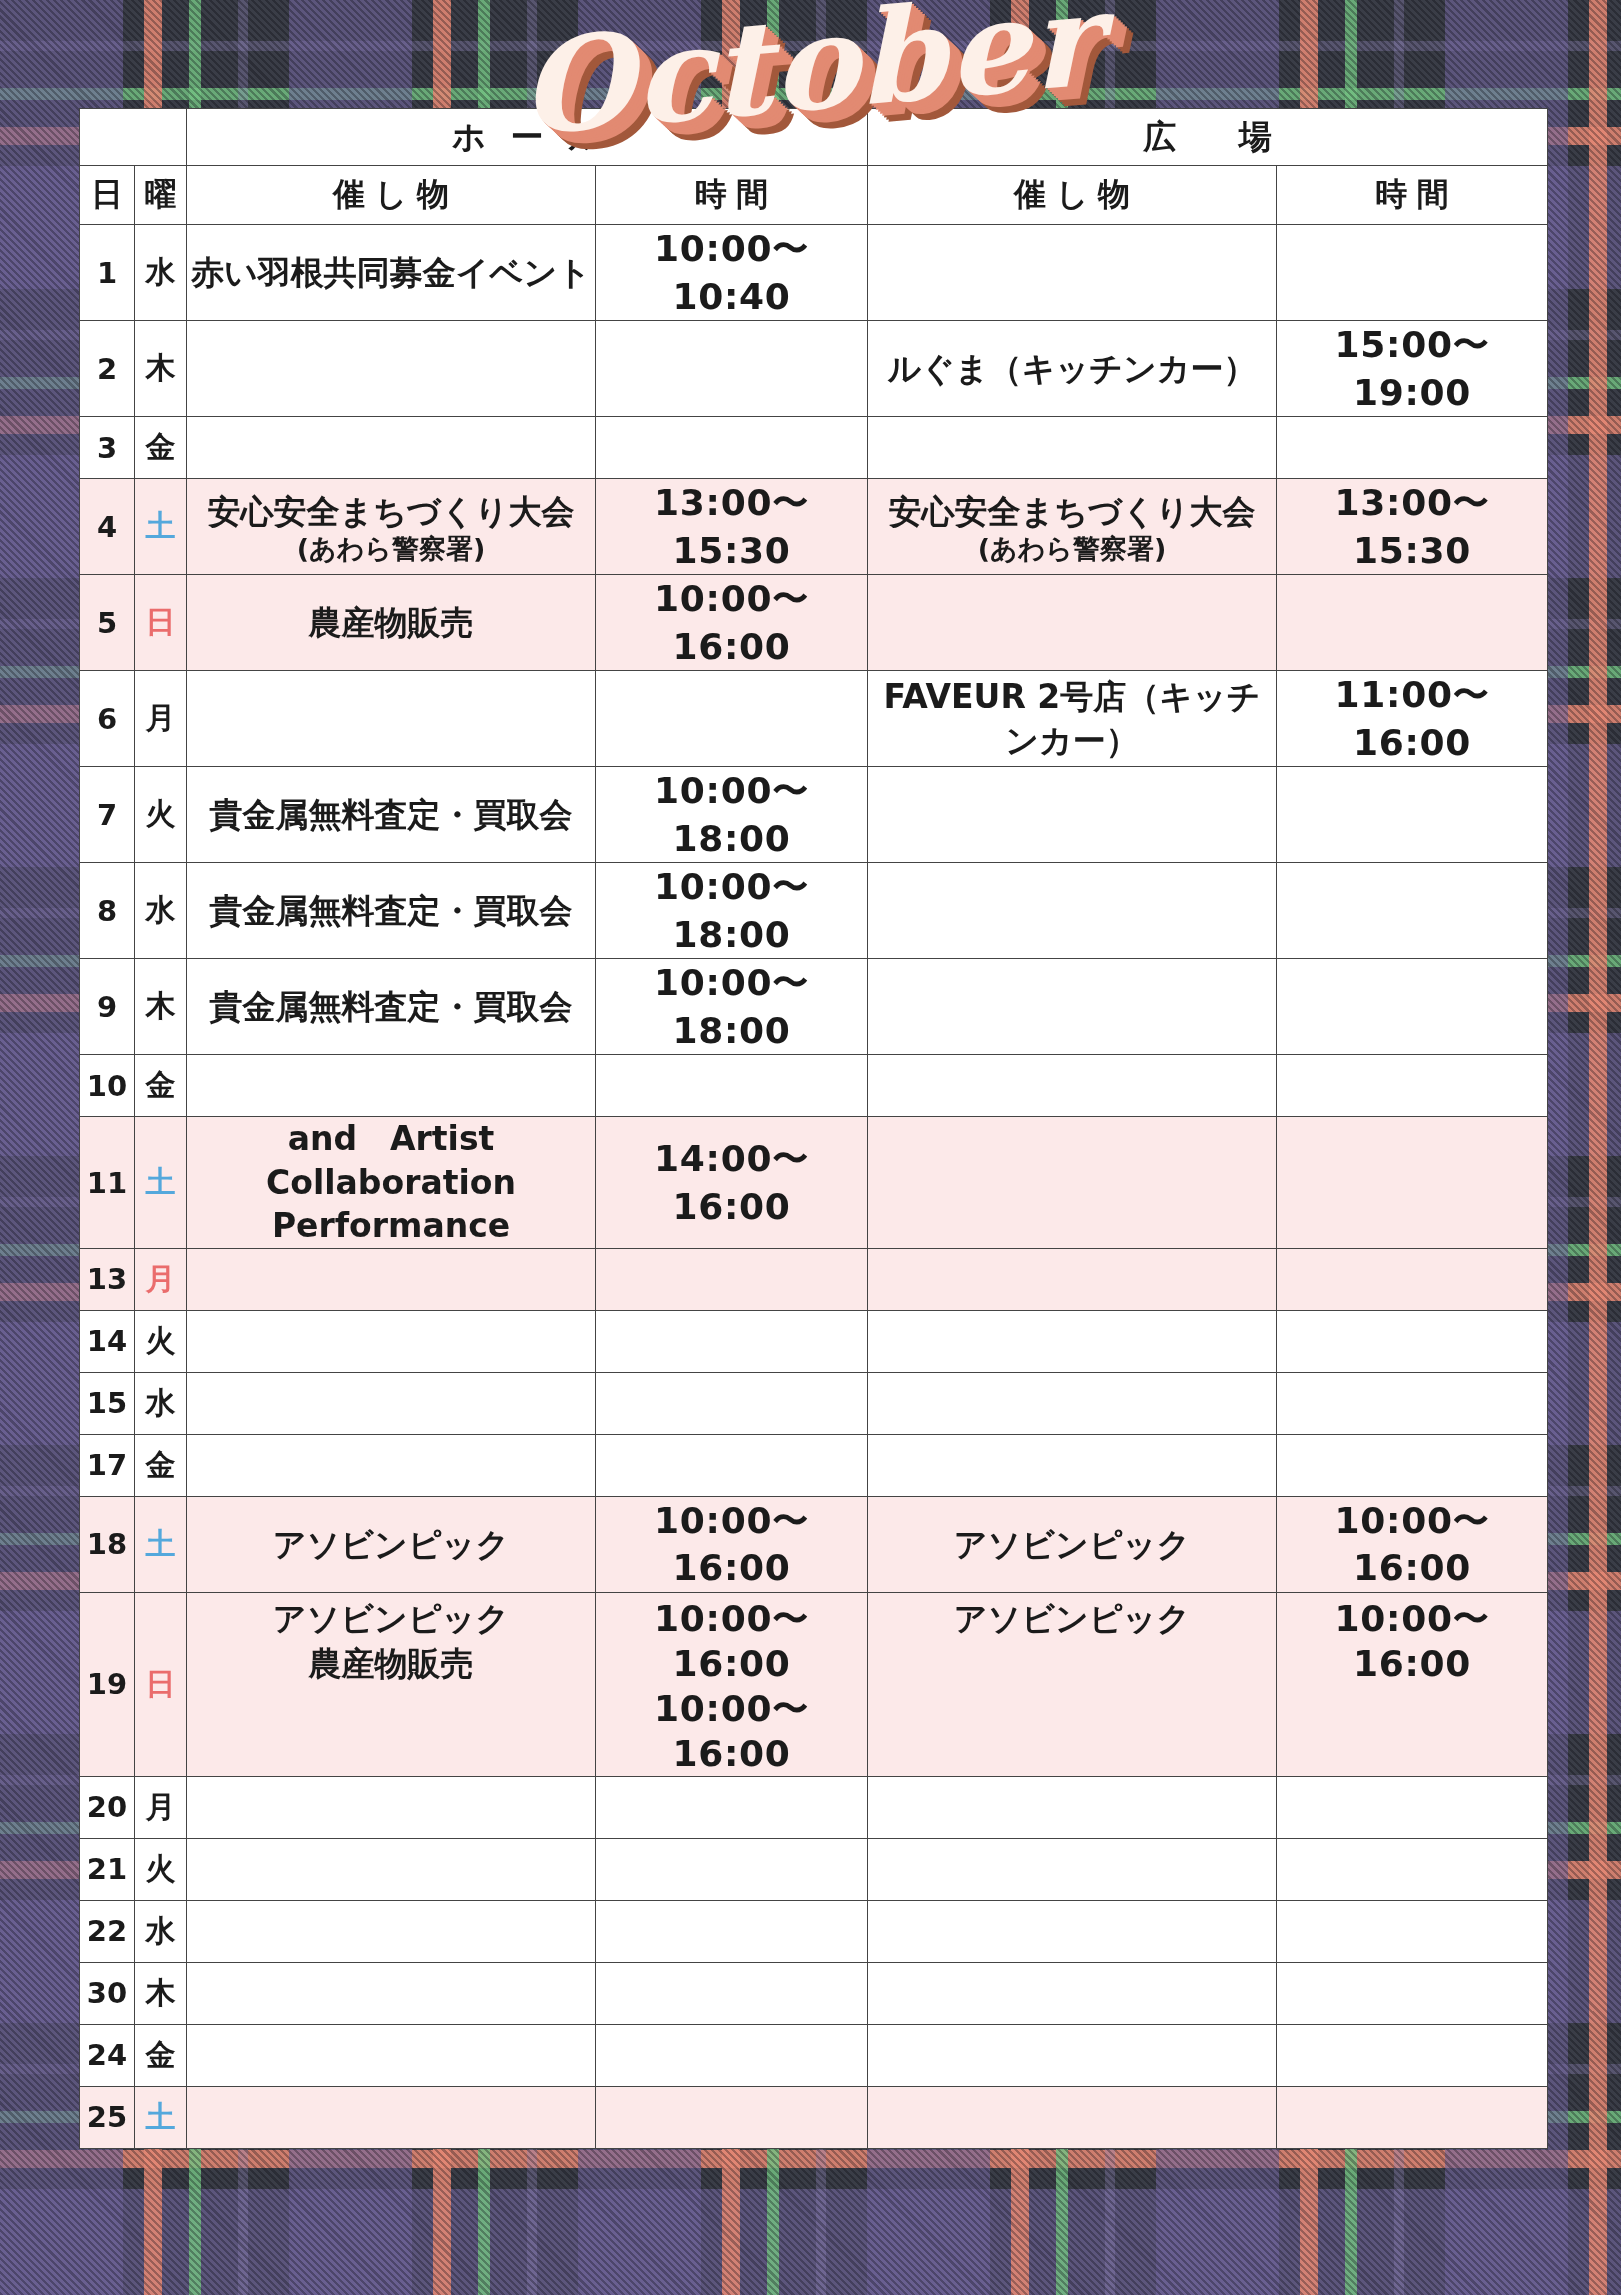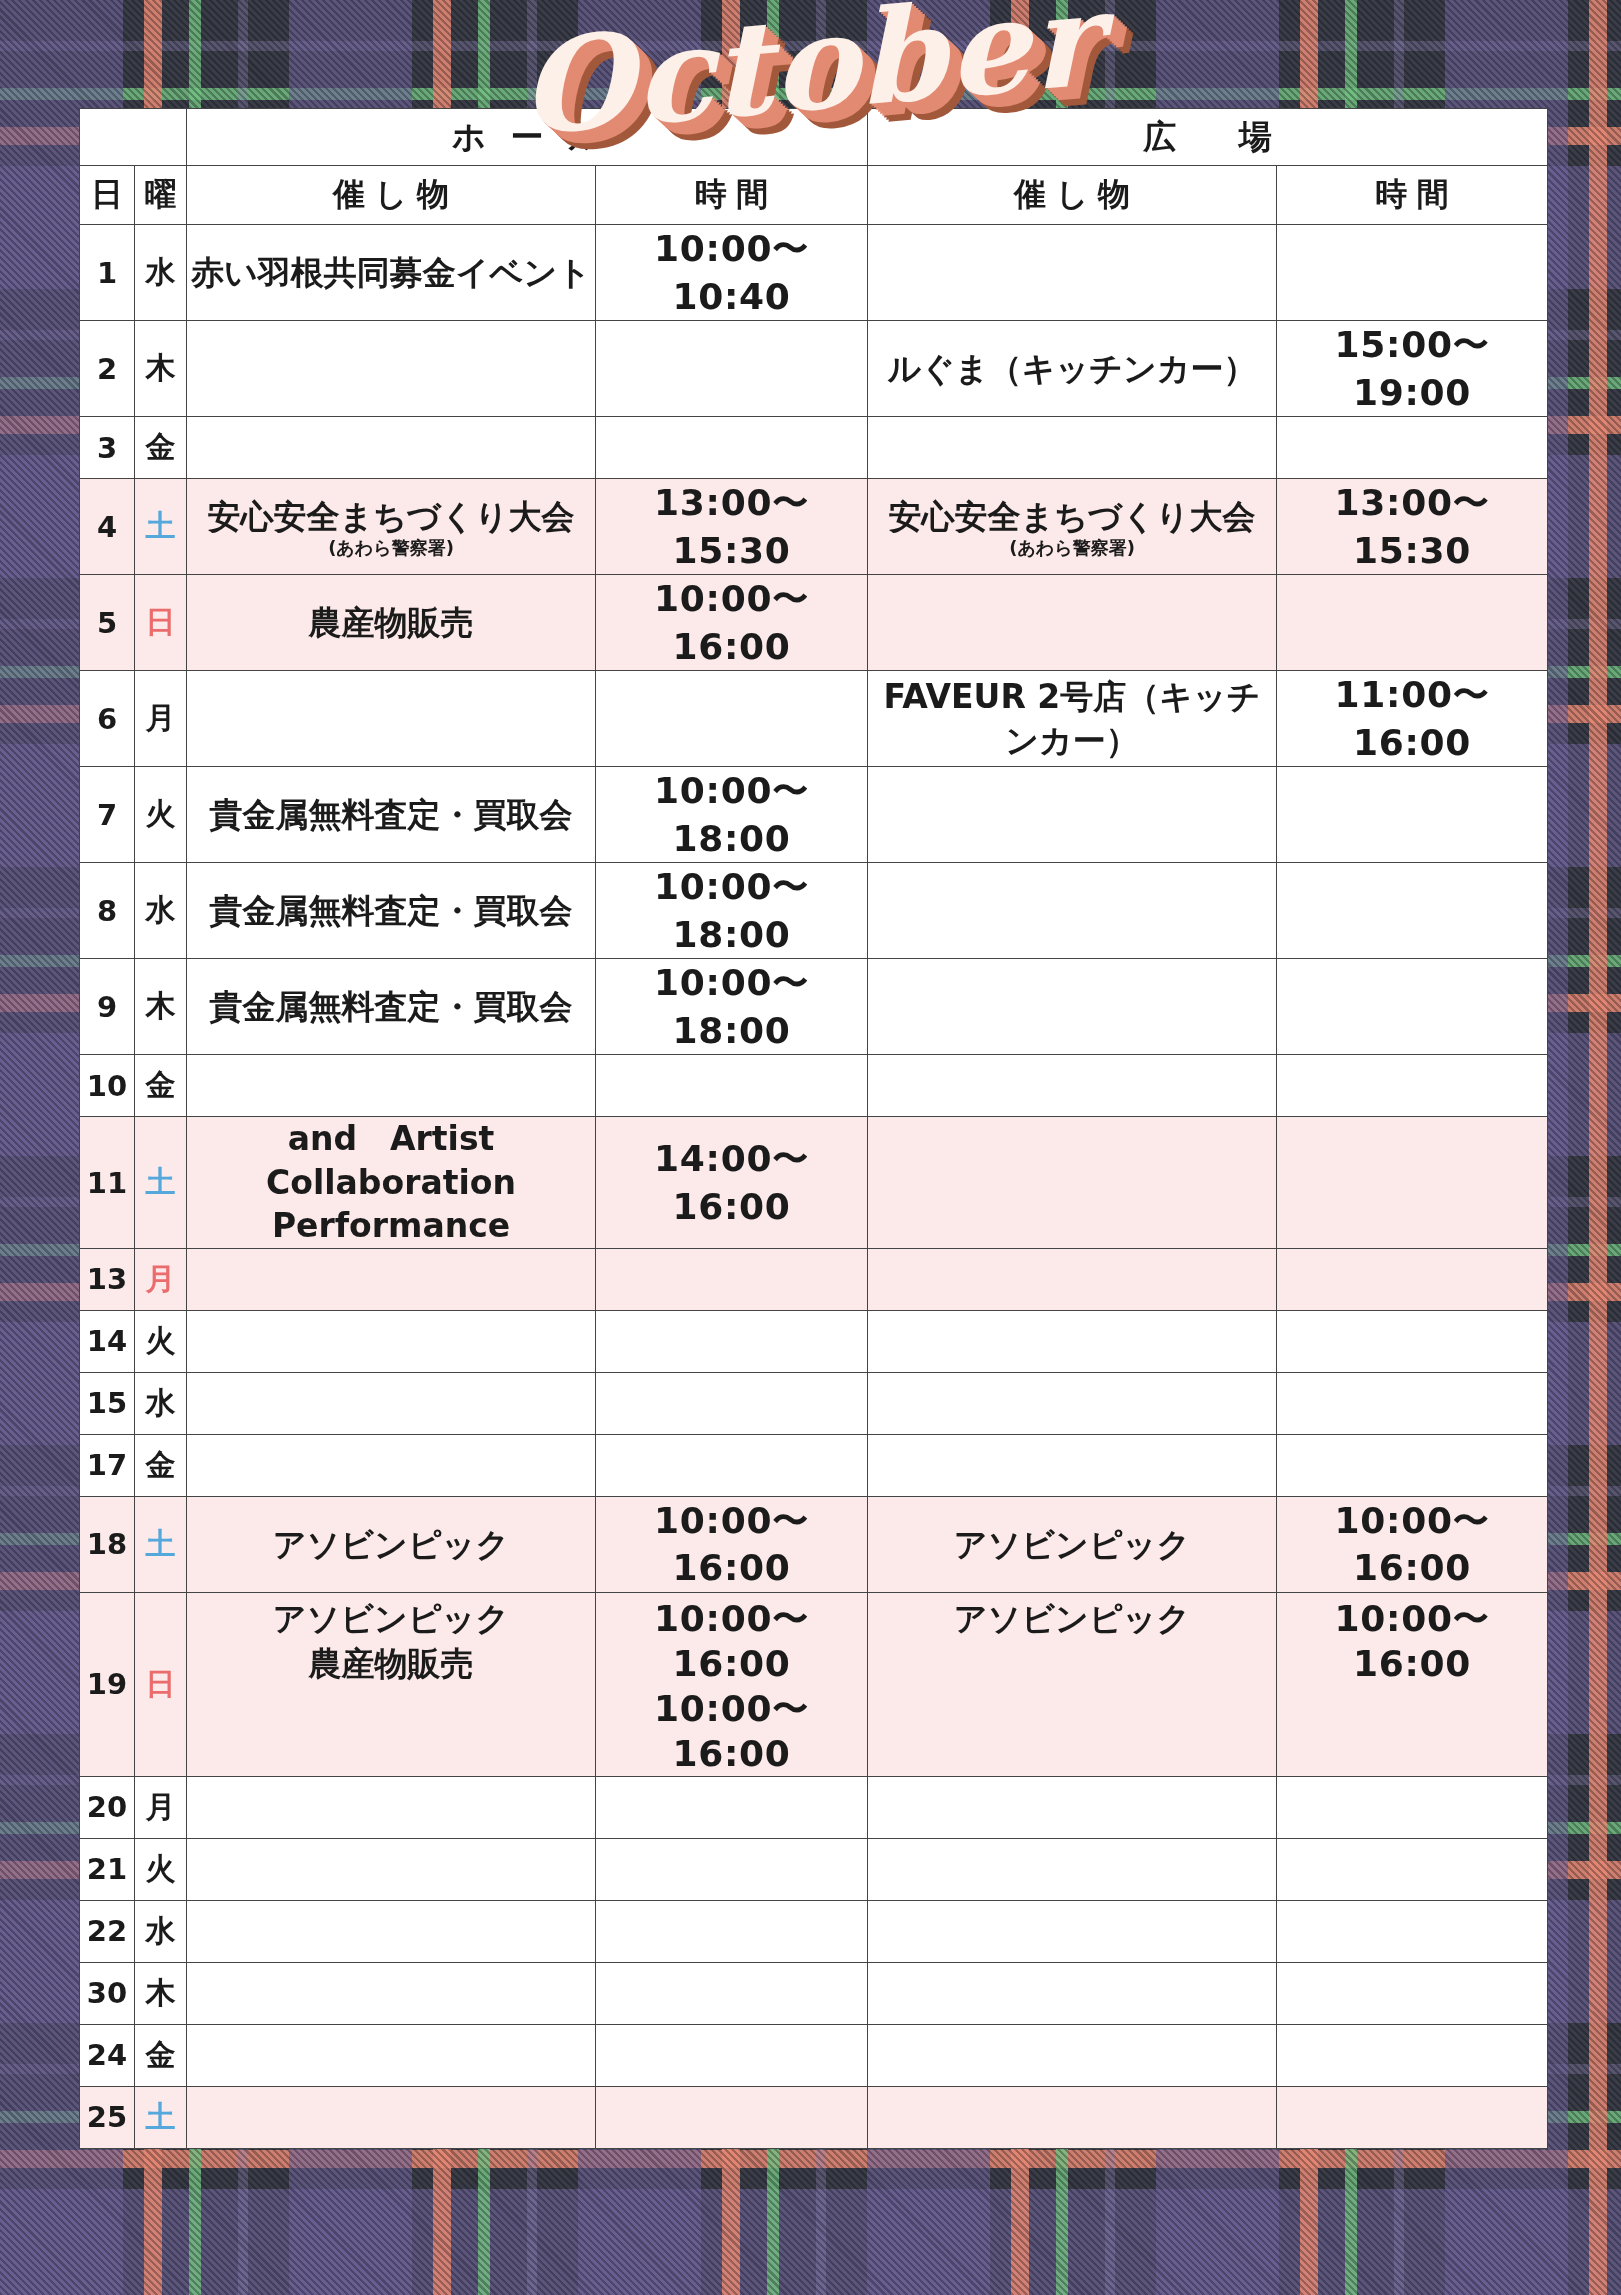--- a/index.html
+++ b/index.html
@@ -51,21 +51,21 @@
   .cal tr.tall{height:90px;}
   .cal tr.tall2{height:95px;}
   .cal tr.pink td{background:#fce9e9;}
   td.day{font-size:29px;font-weight:bold;}
   td.wd{font-size:30px;font-weight:bold;}
   td.wd.sat{color:#54a8dc;}
   td.wd.sun{color:#ea6c6c;}
   td.event{font-size:33px;font-weight:bold;margin-top:12px;}
   td.time{font-size:36px;font-weight:bold;letter-spacing:0.7px;}
   .line{line-height:1.32;}
-  .line.small{font-size:18px;line-height:1.1;font-weight:bold;}
+  .line.small{font-size:27px;line-height:1.1;font-weight:bold;}
   .cal tr.tall2 td.event,.cal tr.tall2 td.time{vertical-align:top;padding-top:2.9px;}
   .cal tr.tall2 .line{line-height:45px;}
 </style>
 </head>
 <body>
 
 <div class="tartan"></div>
 
 <div class="title">October</div>
 

